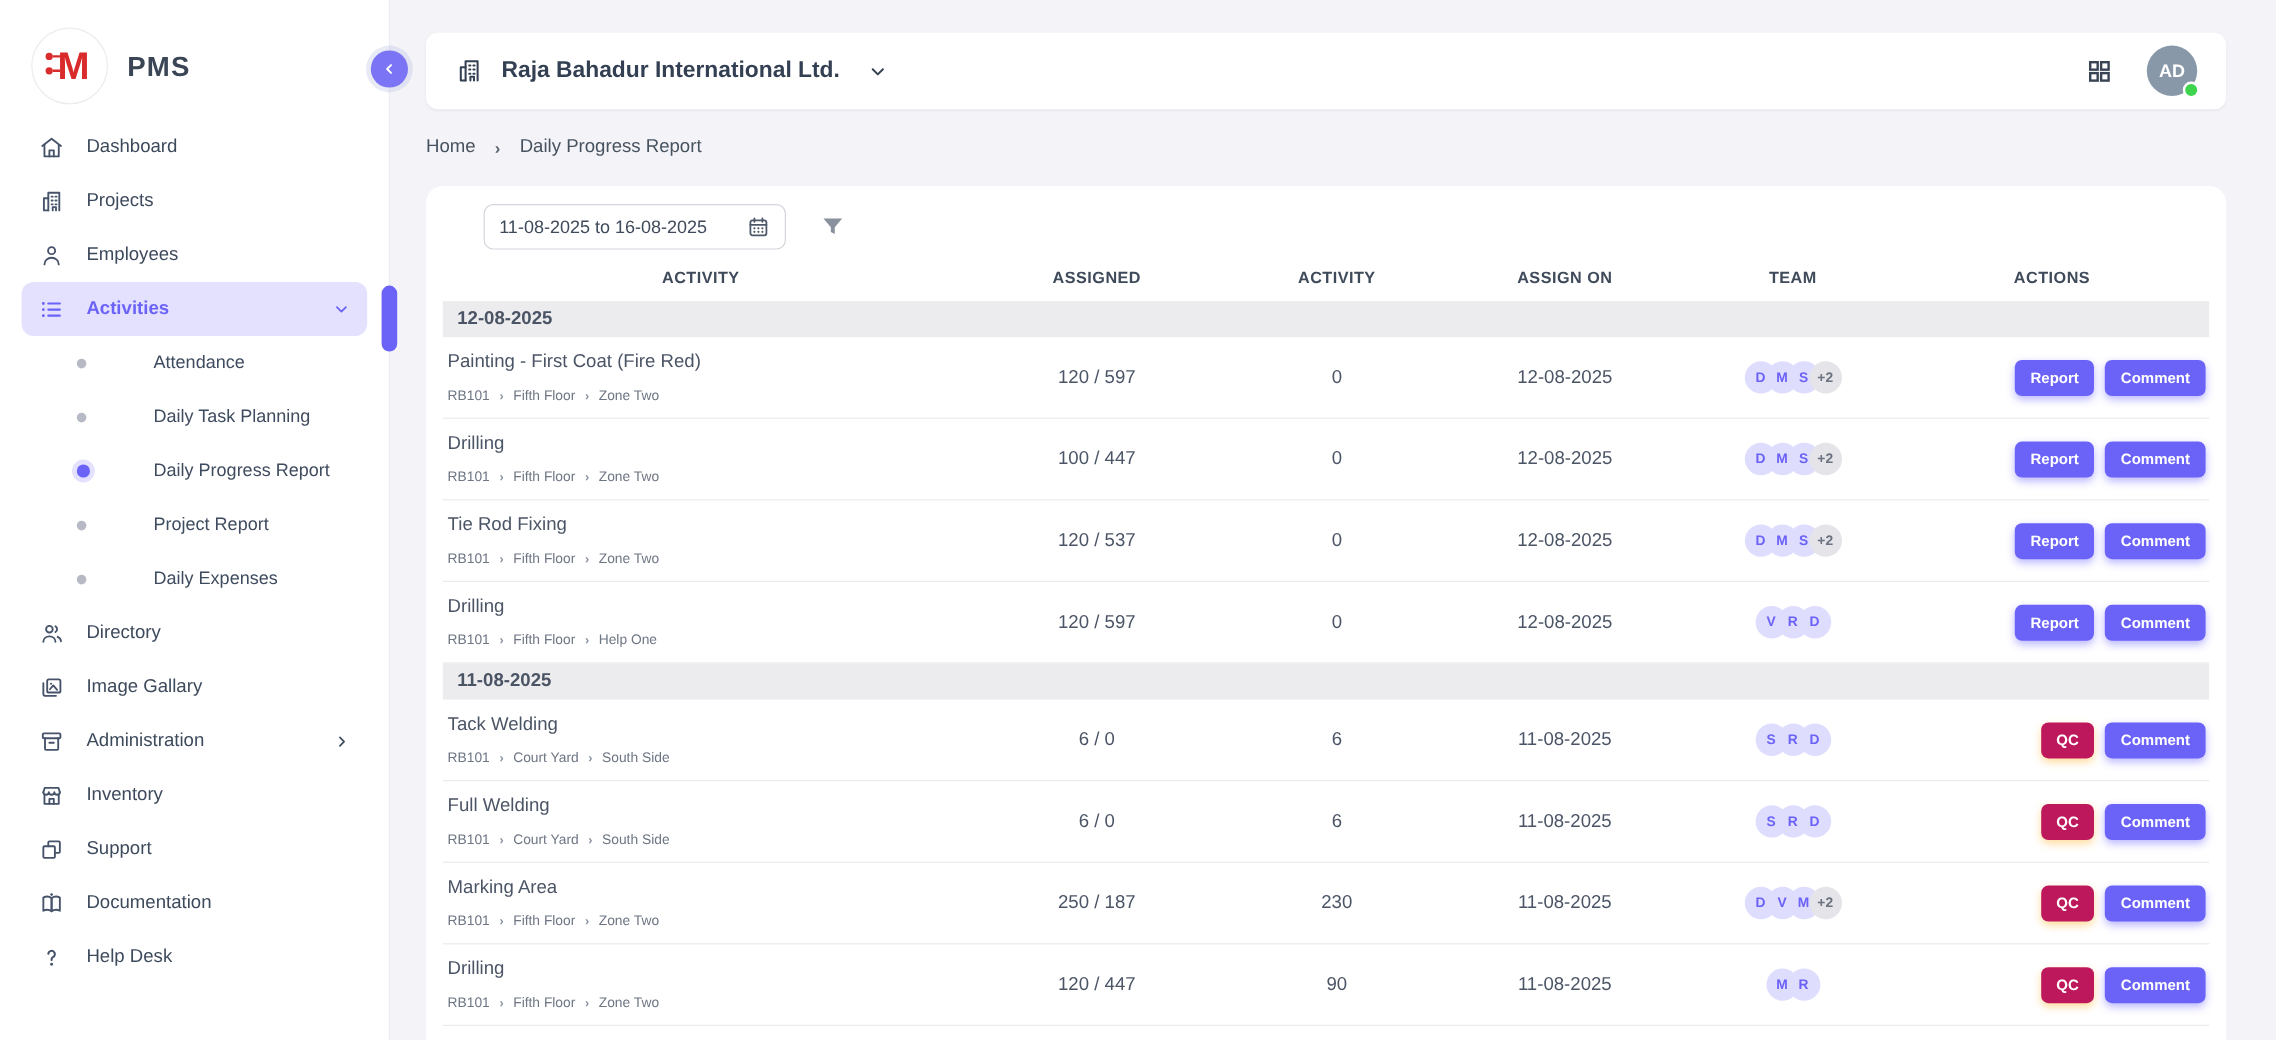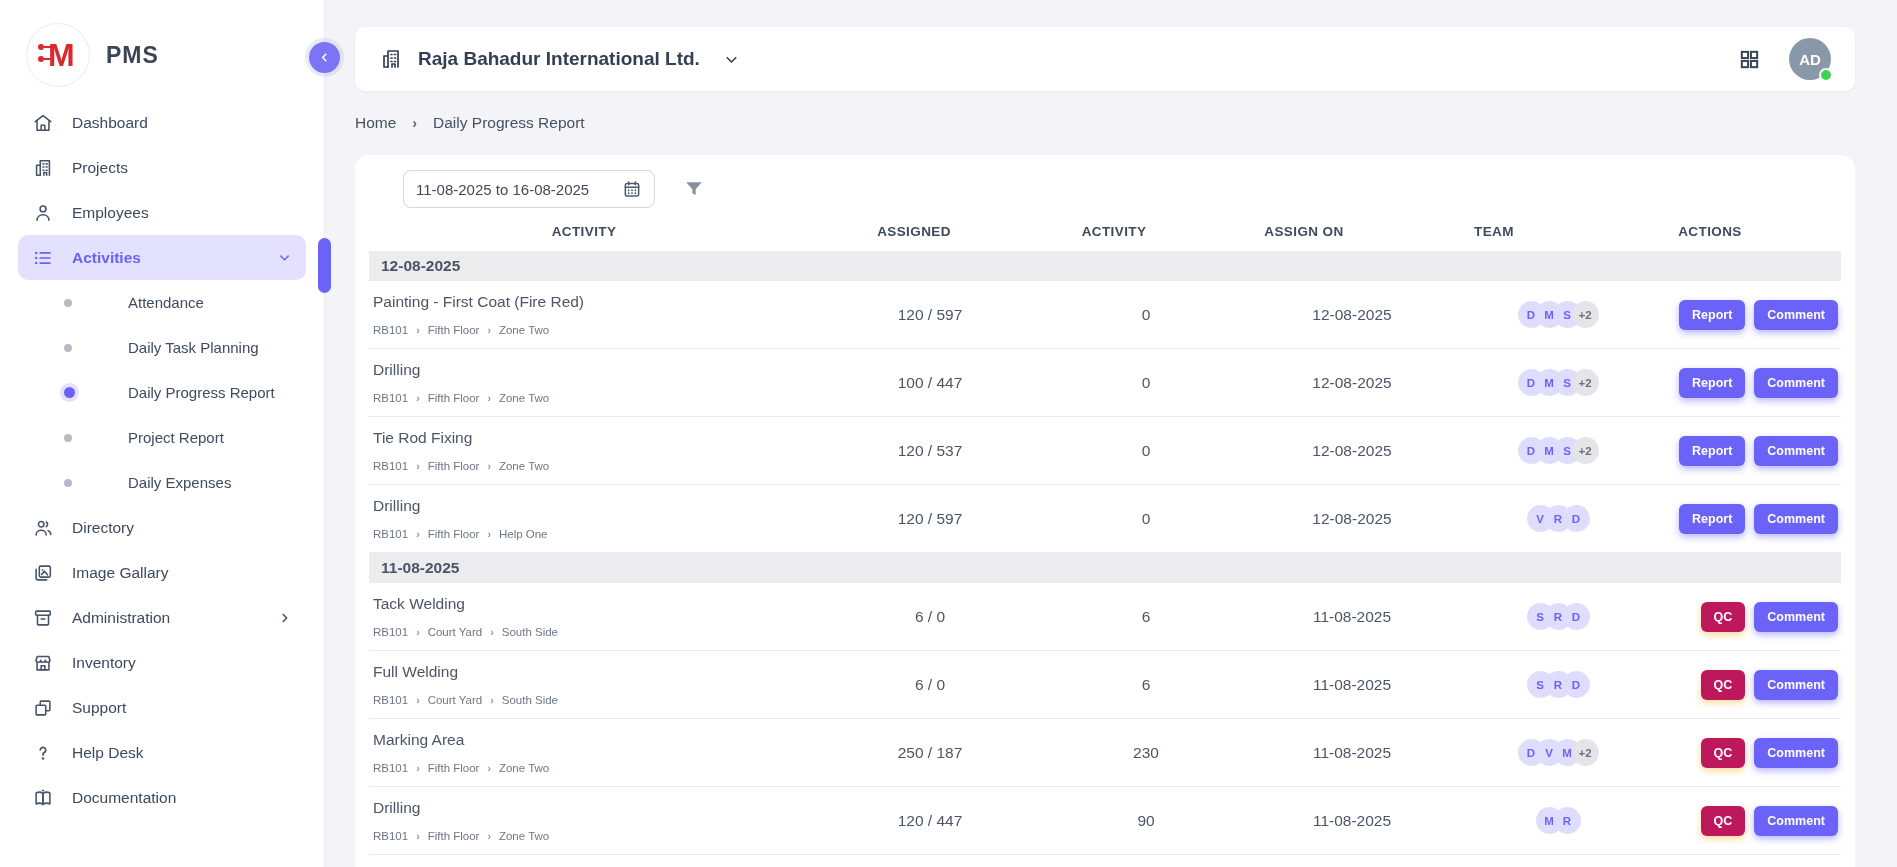--- a/index.html
+++ b/index.html
@@ -95,21 +95,21 @@
   .funnel-btn { background:none; border:none; cursor:pointer; }
 
   .grid-cols { display:grid; grid-template-columns:430px 230px 170px 210px 170px 1fr; }
   .table-head { padding:10px 0 12px 0; }
   .th { text-align:center; font-size:13.5px; font-weight:700; color:#3f4a5a; letter-spacing:.4px; }
   .group-row {
     background:#ececee; padding:7px 12px; height:30px;
     font-size:15.5px; font-weight:700; color:#4a5464;
     display:flex; align-items:center;
   }
-  .data-row { align-items:center; height:68px; border-bottom:1px solid #eaeaee;gap:16px; }
+  .data-row { align-items:center; height:68px; border-bottom:1px solid #eaeaee; }
   .activity-cell { padding-left:4px; }
   .activity-title { font-size:15.5px; color:#4b5566; margin-bottom:13px; }
   .activity-path { display:flex; align-items:center; gap:8px; font-size:11.5px; color:#6e7684; }
   .path-sep { color:#8a93a0; font-weight:700; font-size:10.5px; }
   .num { text-align:center; font-size:15.5px; color:#4b5566; }
   .team-cell { display:flex; justify-content:center; }
   .t-avatar {
     width:27px; height:27px; border-radius:50%; background:#dfddfd; color:#6b63f7;
     font-size:11.5px; font-weight:600; display:flex; align-items:center; justify-content:center;
     margin-left:-9px;
@@ -235,33 +235,33 @@
       <span>Inventory</span>
     </div>
     <div class="nav-item">
       <svg class="nicon" viewBox="0 0 24 24" fill="none" stroke="currentColor" stroke-width="1.7" stroke-linecap="round" stroke-linejoin="round">
           <rect x="4.5" y="9" width="10.5" height="10.5" rx="1"></rect>
           <path d="M9 9V5.5a1 1 0 0 1 1-1h8.5a1 1 0 0 1 1 1V14a1 1 0 0 1-1 1H15"></path>
         </svg>
       <span>Support</span>
     </div>
     <div class="nav-item">
+      <svg class="nicon" viewBox="0 0 24 24" fill="none" stroke="currentColor" stroke-width="1.7" stroke-linecap="round" stroke-linejoin="round">
+          <path d="M4.5 6.5c2.5-1.3 5-1.3 7.5.5v12c-2.5-1.8-5-1.8-7.5-.5z"></path>
+          <path d="M19.5 6.5c-2.5-1.3-5-1.3-7.5.5v12c2.5-1.8 5-1.8 7.5-.5z"></path>
+          <circle cx="12" cy="3.8" r="1.2" fill="currentColor" stroke="none"></circle>
+        </svg>
+      <span>Documentation</span>
+    </div>
+    <div class="nav-item">
       <svg class="nicon" viewBox="0 0 24 24" fill="none" stroke="currentColor" stroke-width="1.9" stroke-linecap="round" stroke-linejoin="round">
           <path d="M9 8.5a3 3 0 1 1 4.2 3.1c-.9.5-1.2 1-1.2 2v.5"></path>
           <path d="M12 18h.01" stroke-width="2.6"></path>
         </svg>
       <span>Help Desk</span>
-    </div>
-    <div class="nav-item">
-      <svg class="nicon" viewBox="0 0 24 24" fill="none" stroke="currentColor" stroke-width="1.7" stroke-linecap="round" stroke-linejoin="round">
-          <path d="M4.5 6.5c2.5-1.3 5-1.3 7.5.5v12c-2.5-1.8-5-1.8-7.5-.5z"></path>
-          <path d="M19.5 6.5c-2.5-1.3-5-1.3-7.5.5v12c2.5-1.8 5-1.8 7.5-.5z"></path>
-          <circle cx="12" cy="3.8" r="1.2" fill="currentColor" stroke="none"></circle>
-        </svg>
-      <span>Documentation</span>
     </div>
   </nav>
 </aside>
 
 <span class="active-indicator"></span>
 
 <button class="collapse-btn">
   <svg width="13" height="13" viewBox="0 0 24 24" fill="none" stroke="#fff" stroke-width="3" stroke-linecap="round" stroke-linejoin="round">
       <path d="M14.5 6l-6 6 6 6"></path>
     </svg>

